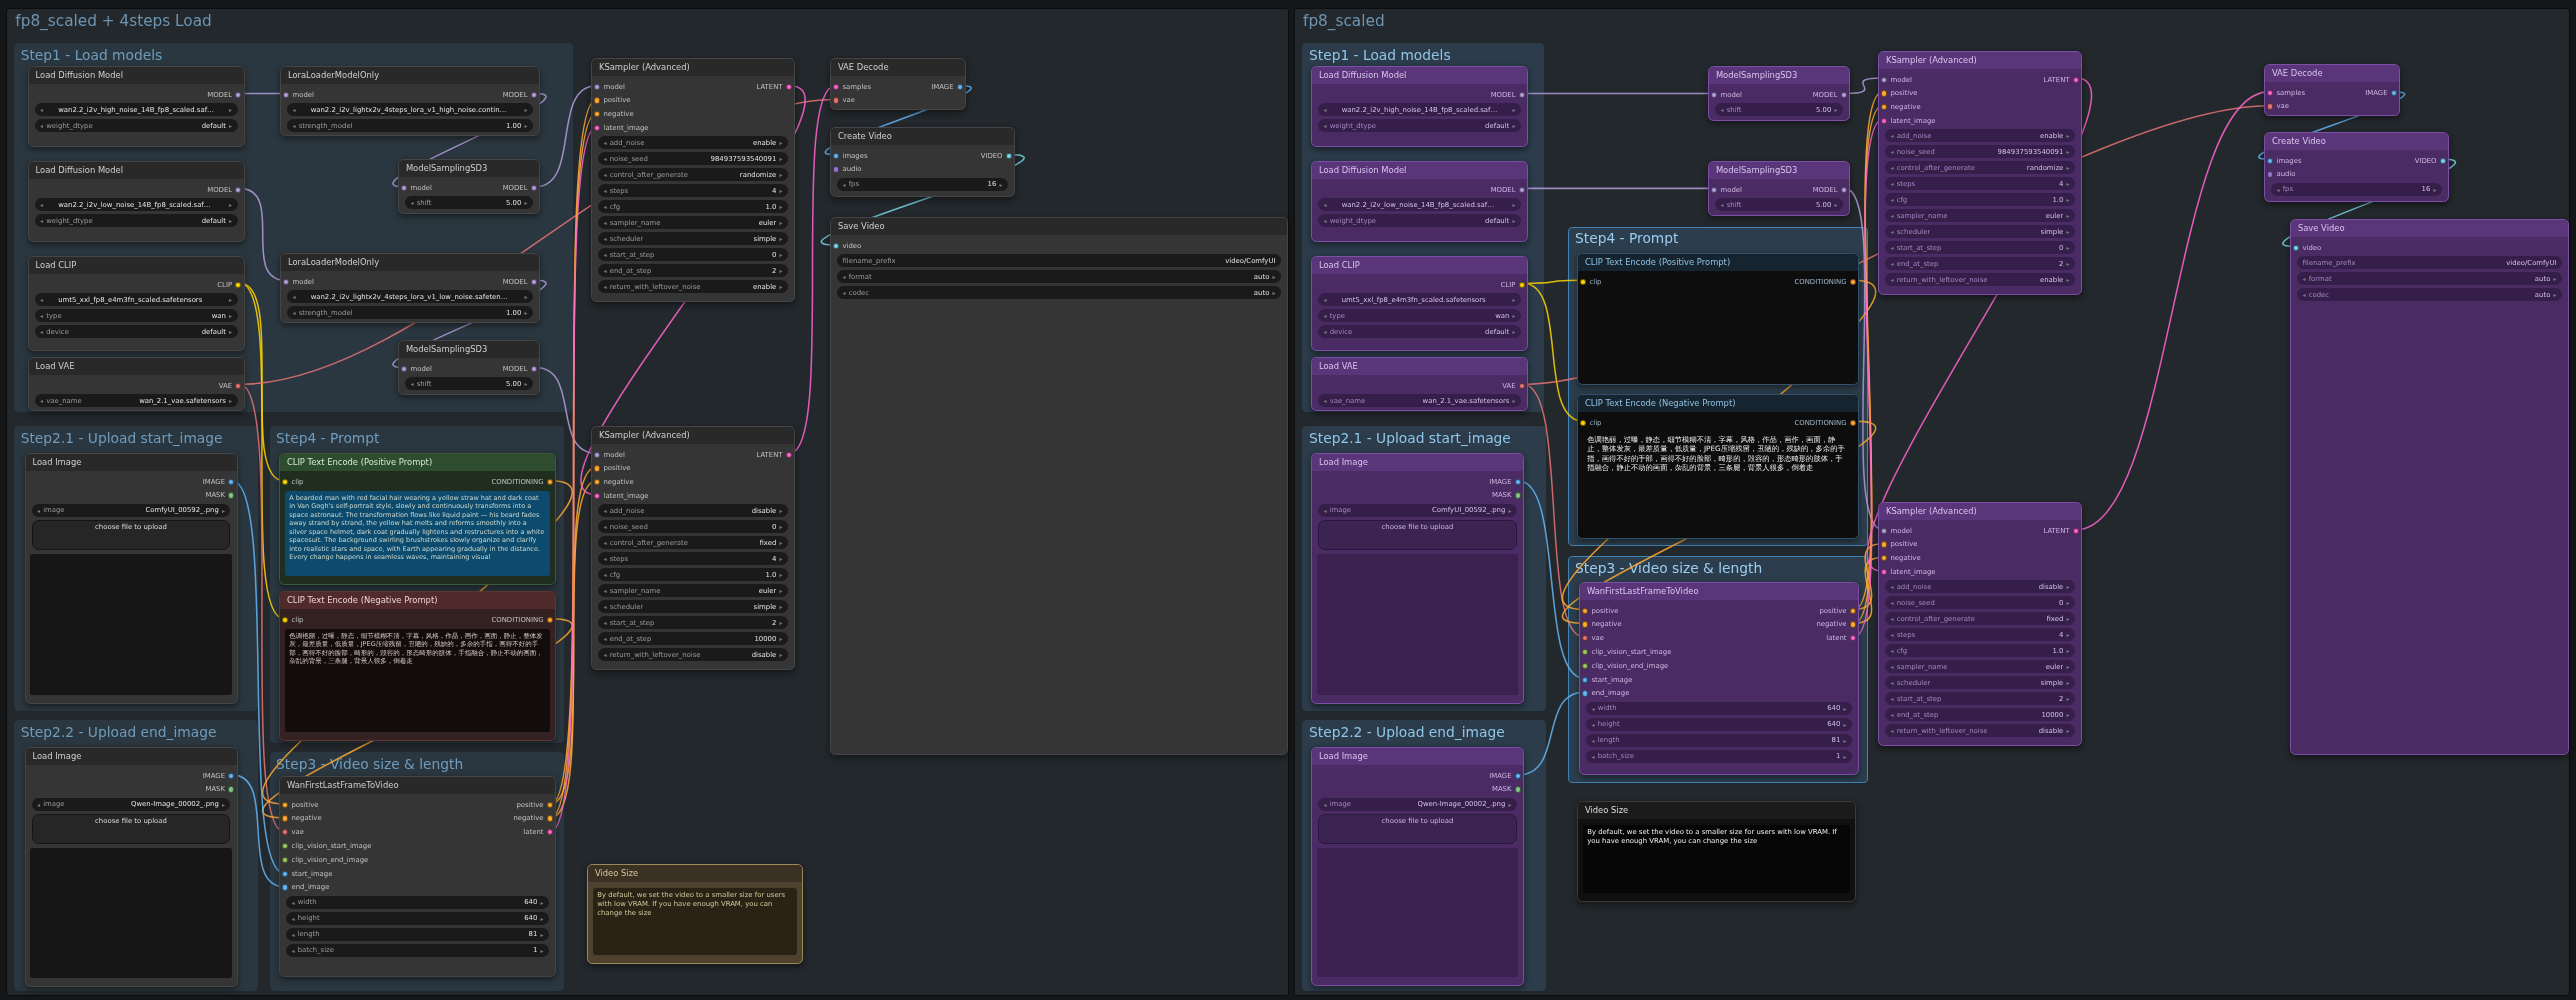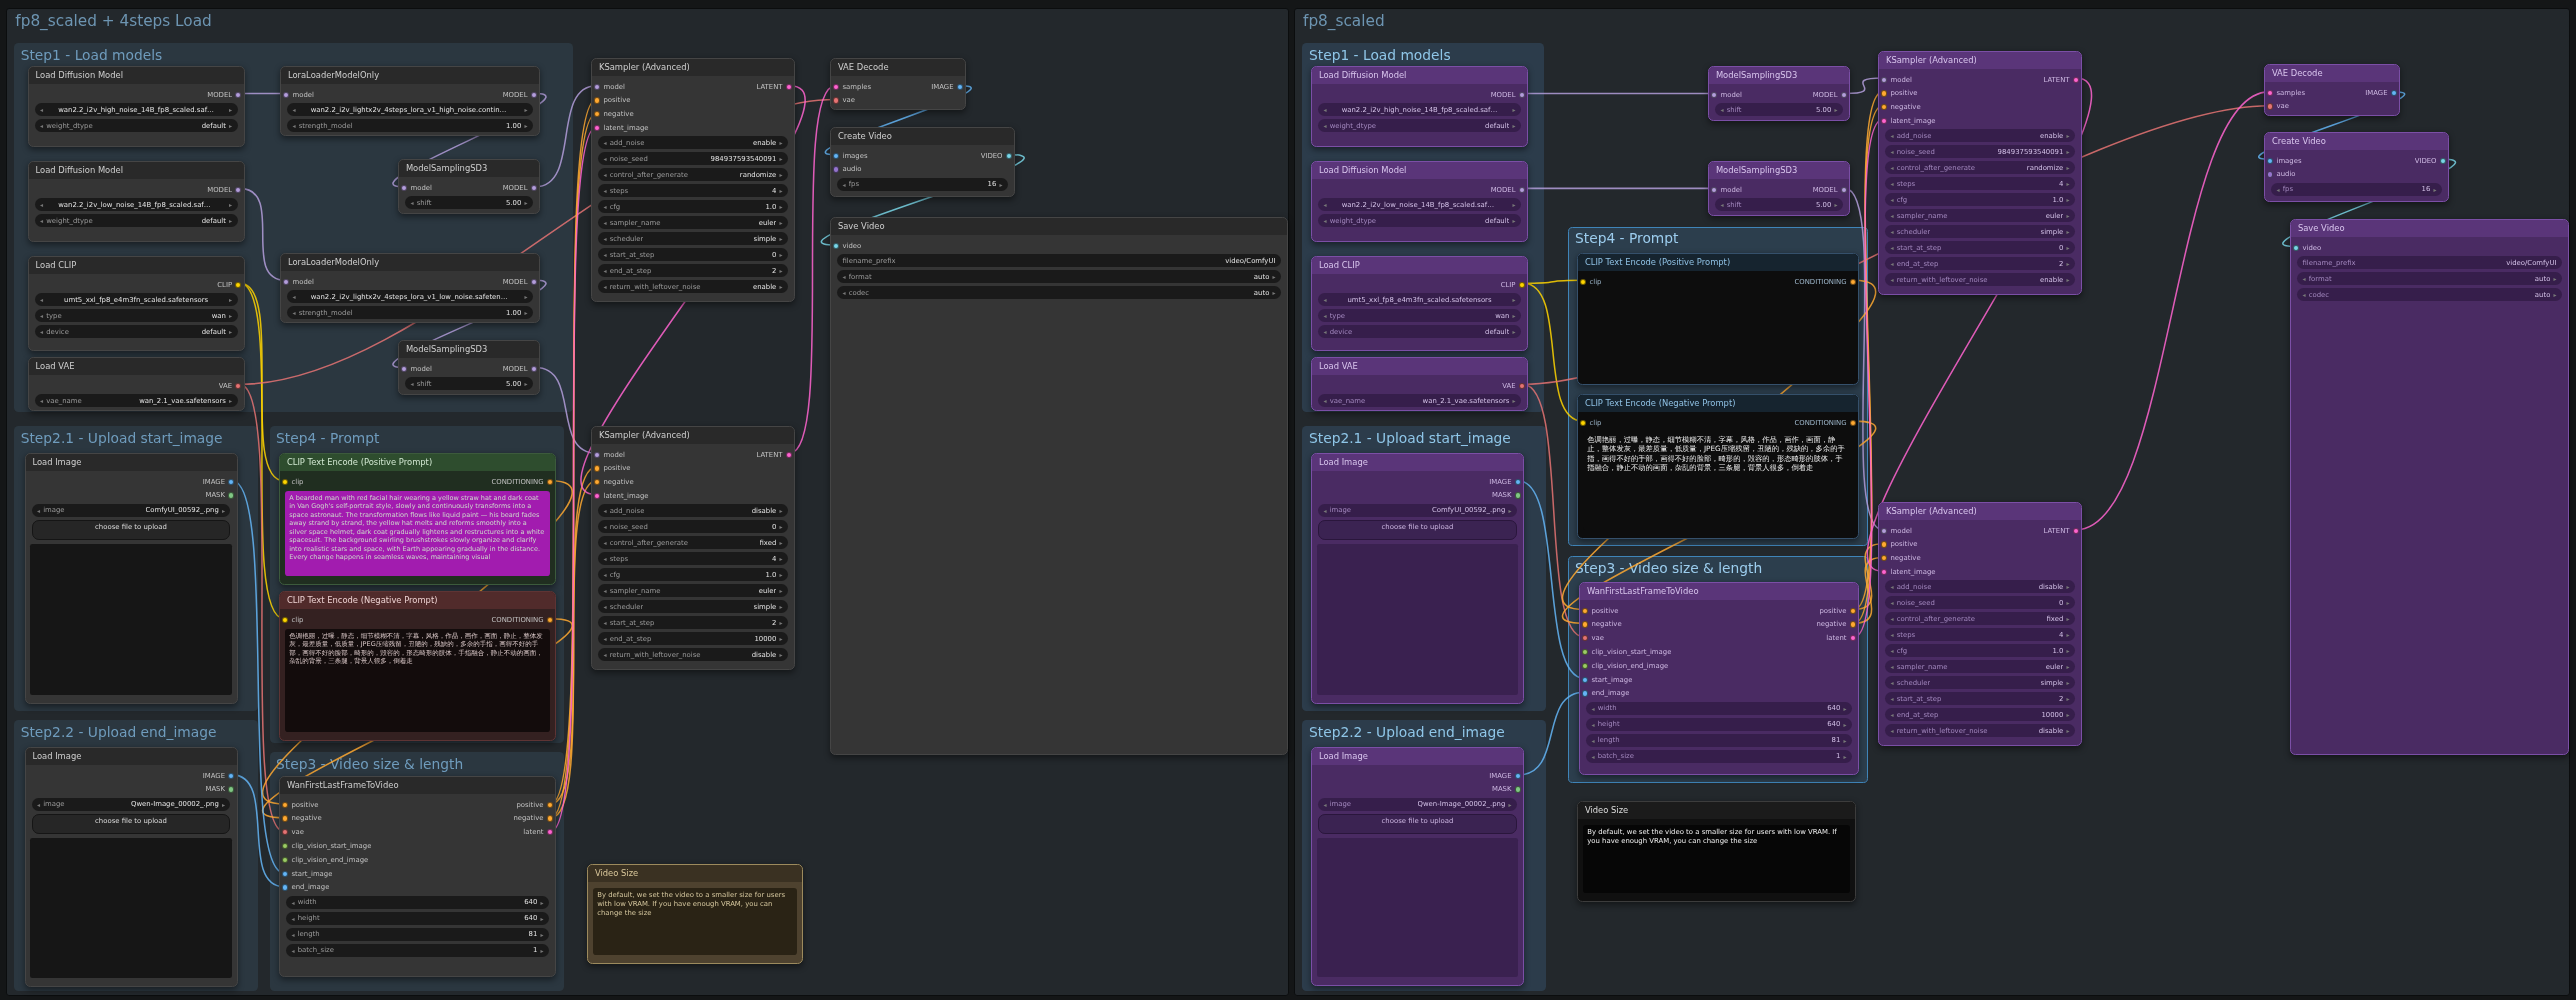--- a/index.html
+++ b/index.html
@@ -19,33 +19,33 @@
   .slot-row{height:13.8px;flex:none;display:flex;justify-content:space-between;align-items:center;padding:0 2.3px}
   .dot{width:6.1px;height:6.1px;border-radius:50%;flex:none;border:0.8px solid rgba(0,0,0,.55)}
   .slot-left{display:flex;align-items:center;gap:3.1px;min-width:0}
   .slot-right{display:flex;align-items:center;gap:3.1px;min-width:0;margin-left:auto}
   .slot-label{font-size:6.9px;color:#c2c2c2;white-space:nowrap;overflow:hidden;text-overflow:ellipsis}
   .widget{height:13px;margin:1.5px 6.1px;background:#1a1a1a;border-radius:6.9px;display:flex;align-items:center;
         padding:0 5.4px;gap:3.1px;font-size:6.9px;color:#cfcfcf;flex:none}
   .warrow{color:#777;font-size:6.1px;flex:none}
   .wlabel{color:#9a9a9a;white-space:nowrap;overflow:hidden;text-overflow:ellipsis;flex:0 1 auto;min-width:0}
   .wvalue{margin-left:auto;white-space:nowrap;overflow:hidden;text-overflow:ellipsis;color:#e4e4e4}
-  .wvalue.center{flex:1;text-align:center;margin:12px}
-  .widget-button{height:20px;margin:1.5px 6.1px;background:#262626;border:0.8px solid #151515;border-radius:6.9px;
+  .wvalue.center{flex:1;margin:12px}
+  .widget-button{height:30px;margin:1.5px 6.1px;background:#262626;border:0.8px solid #151515;border-radius:6.9px;
         text-align:center;line-height:12.3px;font-size:6.9px;color:#ddd;flex:none;overflow:hidden}
   .ta{flex:1;margin:2.3px 4.6px 4.6px;border-radius:3.1px;padding:3.1px 4.6px;font-size:6.5px;line-height:1.3;
         overflow:hidden;min-height:0;white-space:pre-wrap}
   .preview{flex:1;margin:2.3px 4.6px 4.6px;background:#161616;border-radius:2.3px;min-height:0}
 
   .t-default{background:#353535;border:0.8px solid #454545}
   .t-default .node-header{background:#292929;color:#cfcfcf}
 
   .t-green{background:#202e20;border:0.8px solid #3c5a3c}
   .t-green .node-header{background:#2e4d2e;color:#d2e8d2}
-  .t-green .ta{background:#a21caf;color:#ccd8cc}
+  .t-green .ta{background:#0c4a6e;color:#ccd8cc}
 
   .t-red{background:#342121;border:0.8px solid #5e3434}
   .t-red .node-header{background:#512b2b;color:#eed3d3}
   .t-red .ta{background:#130c0c;color:#dccaca}
 
   .t-purple{background:#4a2b63;border:0.8px solid #7b4fa6}
   .t-purple .node-header{background:#5a3579;color:#d9c6ee}
   .t-purple .widget{background:#361e4b;color:#c5afdb}
   .t-purple .wlabel{color:#a388bf}
   .t-purple .wvalue{color:#d4c2e8}

